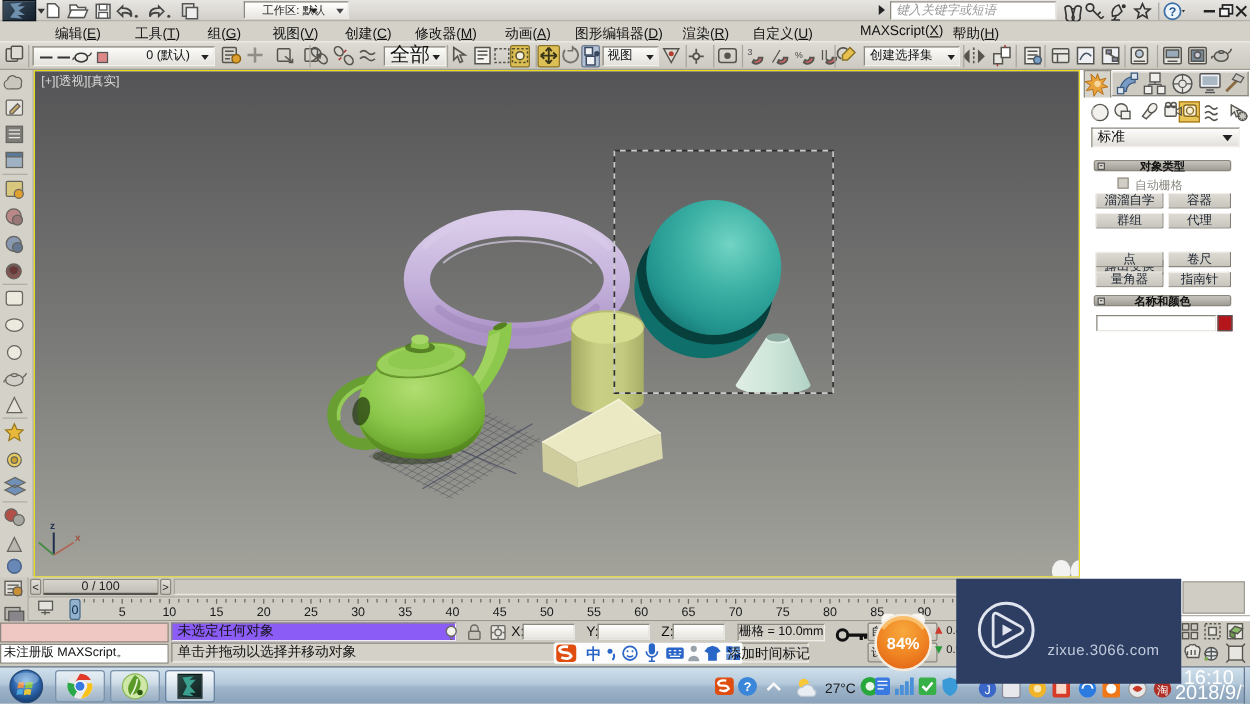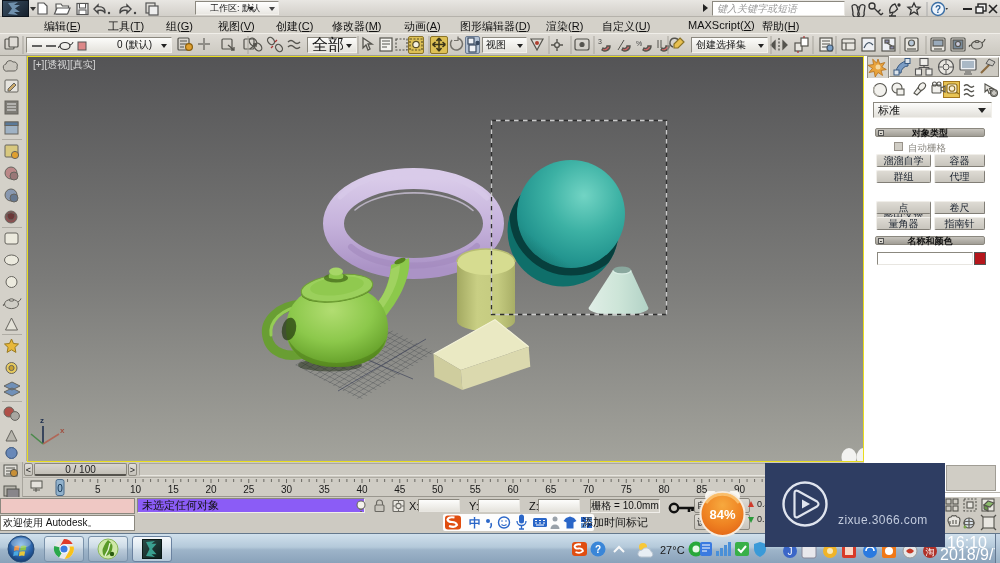--- a/index.html
+++ b/index.html
@@ -614,23 +614,24 @@
           <text x="754.25" y="14">95</text>
     </g>
     <rect x="33" y="0.5" width="8" height="16" rx="2" fill="#92b2cc" stroke="#4a6a8a"></rect>
     <text x="37" y="12.5" font-size="10" fill="#0a2a4a" text-anchor="middle">0</text>
   </svg>
 </div>
 
 <div class="abs" id="statusbar" style="left:0;top:497px;width:1000px;height:36px;background:#cdcac2;">
 
   <div class="abs" style="left:0;top:1px;width:135px;height:16px;background:#efc8c4;border:1px solid #8b887f;"></div>
-  <div class="abs" style="left:0;top:18px;width:135px;height:16px;background:#fff;border:1px solid #8b887f;font-size:10px;color:#111;line-height:14px;padding-left:2px;">欢迎使用 Autodesk。</div>
+  <div class="abs" style="left:0;top:18px;width:135px;height:16px;background:#fff;border:1px solid #8b887f;font-size:10px;color:#111;line-height:14px;padding-left:2px;">未注册版 MAXScript。</div>
 
   <div class="abs" style="left:137px;top:1px;width:228px;height:15px;background:#8b5cf6;border:1px solid;border-color:#8b887f #f0eee9 #f0eee9 #8b887f;font-size:11px;color:#111;line-height:13px;padding-left:4px;">未选定任何对象</div>
+  <div class="abs" style="left:137px;top:17px;width:510px;height:16px;background:#d4d1c9;border:1px solid;border-color:#8b887f #f0eee9 #f0eee9 #8b887f;font-size:11px;color:#111;line-height:14px;padding-left:4px;">单击并拖动以选择并移动对象</div>
 
   <svg class="abs" style="left:355px;top:2px" width="52" height="14" viewBox="0 0 52 14">
     <g stroke="#6a6862" fill="none" stroke-width="1.1">
       <circle cx="6" cy="6" r="4" fill="#f4f2ec"></circle>
           <path d="M4.5 10.5 h3 M5 12.5 h2"></path>
       <rect x="20" y="6" width="9" height="6.5" rx="1" fill="#c8c5bd"></rect>
           <path d="M21.5 6 v-2 a3 3 0 0 1 6 0 v2"></path>
       <rect x="38" y="1.5" width="11" height="11" rx="1" fill="#e8e6e0"></rect>
           <circle cx="43.5" cy="7" r="2.6"></circle>
           <path d="M43.5 1.5 v2 M43.5 10.5 v2 M38 7 h2 M47 7 h2"></path>

